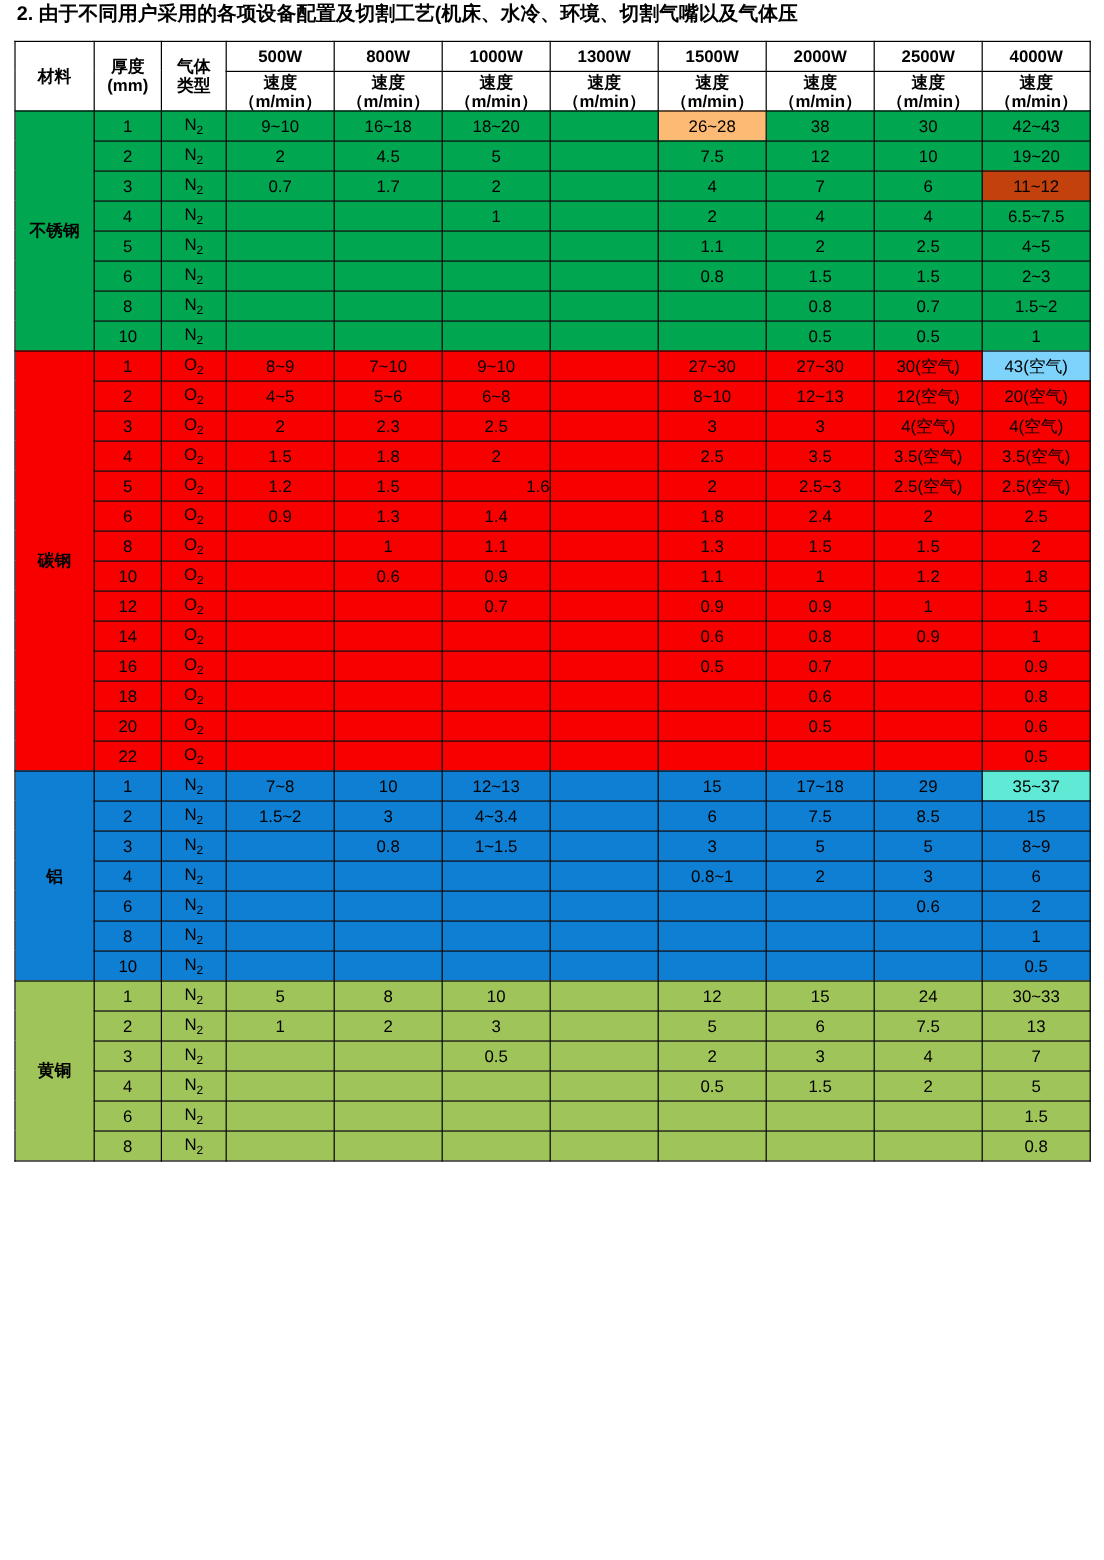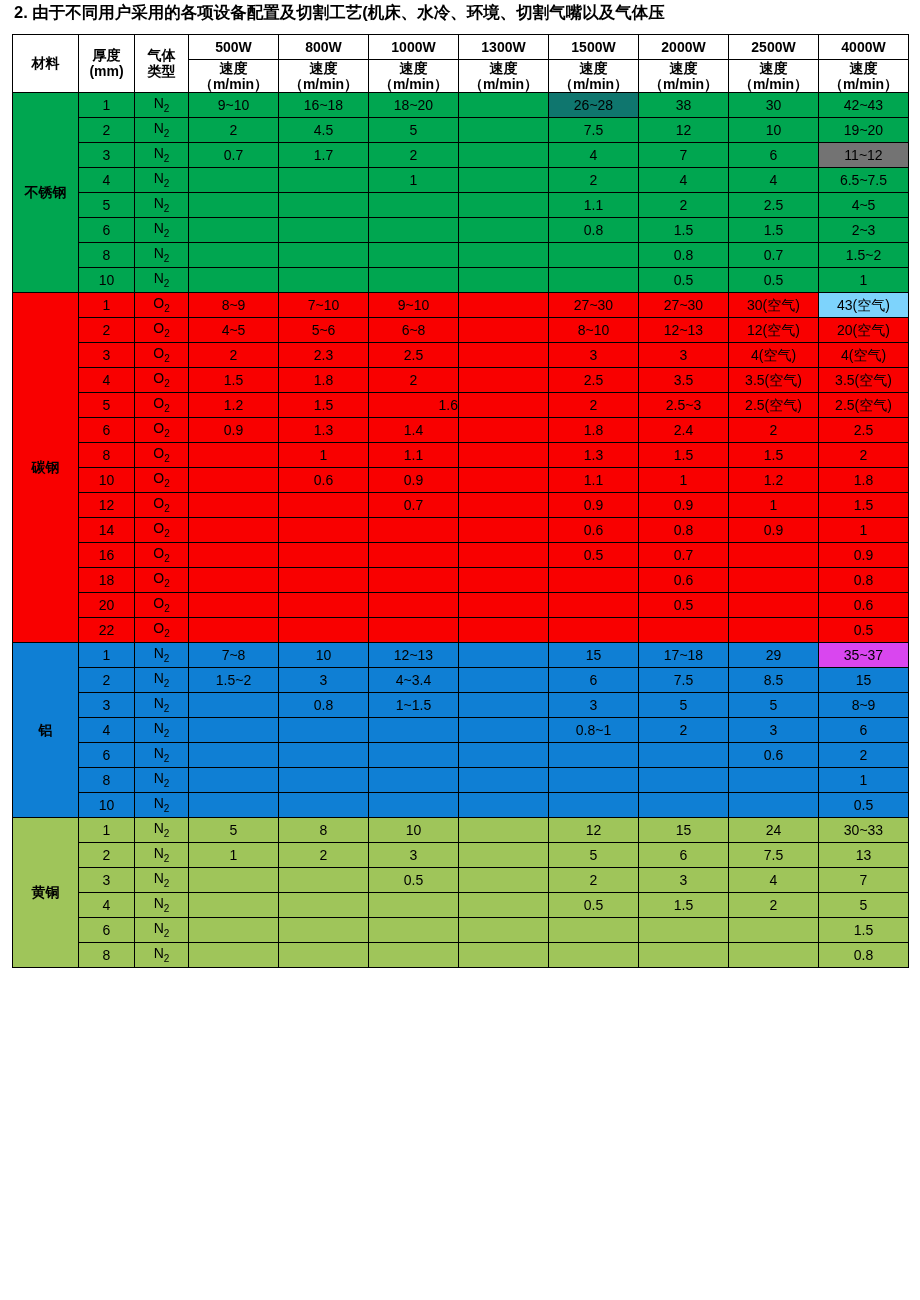--- a/index.html
+++ b/index.html
@@ -175,21 +175,21 @@
     </thead>
     <tbody id="table-body">
         <tr class="grp-stainless">
           <td rowspan="8" class="mat-cell" style="background: rgb(0, 166, 80);">不锈钢</td>
           <td style="background: rgb(0, 166, 80);">1</td>
           <td style="background: rgb(0, 166, 80);">N<span class="sub">2</span></td>
           <td style="background: rgb(0, 166, 80);">9~10</td>
           <td style="background: rgb(0, 166, 80);">16~18</td>
           <td style="background: rgb(0, 166, 80);">18~20</td>
           <td style="background: rgb(0, 166, 80);"></td>
-          <td style="background: #0f766e;">26~28</td>
+          <td style="background: #fdba74;">26~28</td>
           <td style="background: rgb(0, 166, 80);">38</td>
           <td style="background: rgb(0, 166, 80);">30</td>
           <td style="background: rgb(0, 166, 80);">42~43</td>
         </tr>
         <tr class="grp-stainless">
           <td style="background: rgb(0, 166, 80);">2</td>
           <td style="background: rgb(0, 166, 80);">N<span class="sub">2</span></td>
           <td style="background: rgb(0, 166, 80);">2</td>
           <td style="background: rgb(0, 166, 80);">4.5</td>
           <td style="background: rgb(0, 166, 80);">5</td>
@@ -202,21 +202,21 @@
         <tr class="grp-stainless">
           <td style="background: rgb(0, 166, 80);">3</td>
           <td style="background: rgb(0, 166, 80);">N<span class="sub">2</span></td>
           <td style="background: rgb(0, 166, 80);">0.7</td>
           <td style="background: rgb(0, 166, 80);">1.7</td>
           <td style="background: rgb(0, 166, 80);">2</td>
           <td style="background: rgb(0, 166, 80);"></td>
           <td style="background: rgb(0, 166, 80);">4</td>
           <td style="background: rgb(0, 166, 80);">7</td>
           <td style="background: rgb(0, 166, 80);">6</td>
-          <td style="background: #737373;">11~12</td>
+          <td style="background: #c2410c;">11~12</td>
         </tr>
         <tr class="grp-stainless">
           <td style="background: rgb(0, 166, 80);">4</td>
           <td style="background: rgb(0, 166, 80);">N<span class="sub">2</span></td>
           <td style="background: rgb(0, 166, 80);"></td>
           <td style="background: rgb(0, 166, 80);"></td>
           <td style="background: rgb(0, 166, 80);">1</td>
           <td style="background: rgb(0, 166, 80);"></td>
           <td style="background: rgb(0, 166, 80);">2</td>
           <td style="background: rgb(0, 166, 80);">4</td>
@@ -444,21 +444,21 @@
           <td rowspan="7" class="mat-cell" style="background: rgb(15, 127, 212);">铝</td>
           <td style="background: rgb(15, 127, 212);">1</td>
           <td style="background: rgb(15, 127, 212);">N<span class="sub">2</span></td>
           <td style="background: rgb(15, 127, 212);">7~8</td>
           <td style="background: rgb(15, 127, 212);">10</td>
           <td style="background: rgb(15, 127, 212);">12~13</td>
           <td style="background: rgb(15, 127, 212);"></td>
           <td style="background: rgb(15, 127, 212);">15</td>
           <td style="background: rgb(15, 127, 212);">17~18</td>
           <td style="background: rgb(15, 127, 212);">29</td>
-          <td style="background: #d946ef;">35~37</td>
+          <td style="background: #5eead4;">35~37</td>
         </tr>
         <tr class="grp-alu">
           <td style="background: rgb(15, 127, 212);">2</td>
           <td style="background: rgb(15, 127, 212);">N<span class="sub">2</span></td>
           <td style="background: rgb(15, 127, 212);">1.5~2</td>
           <td style="background: rgb(15, 127, 212);">3</td>
           <td style="background: rgb(15, 127, 212);">4~3.4</td>
           <td style="background: rgb(15, 127, 212);"></td>
           <td style="background: rgb(15, 127, 212);">6</td>
           <td style="background: rgb(15, 127, 212);">7.5</td>

